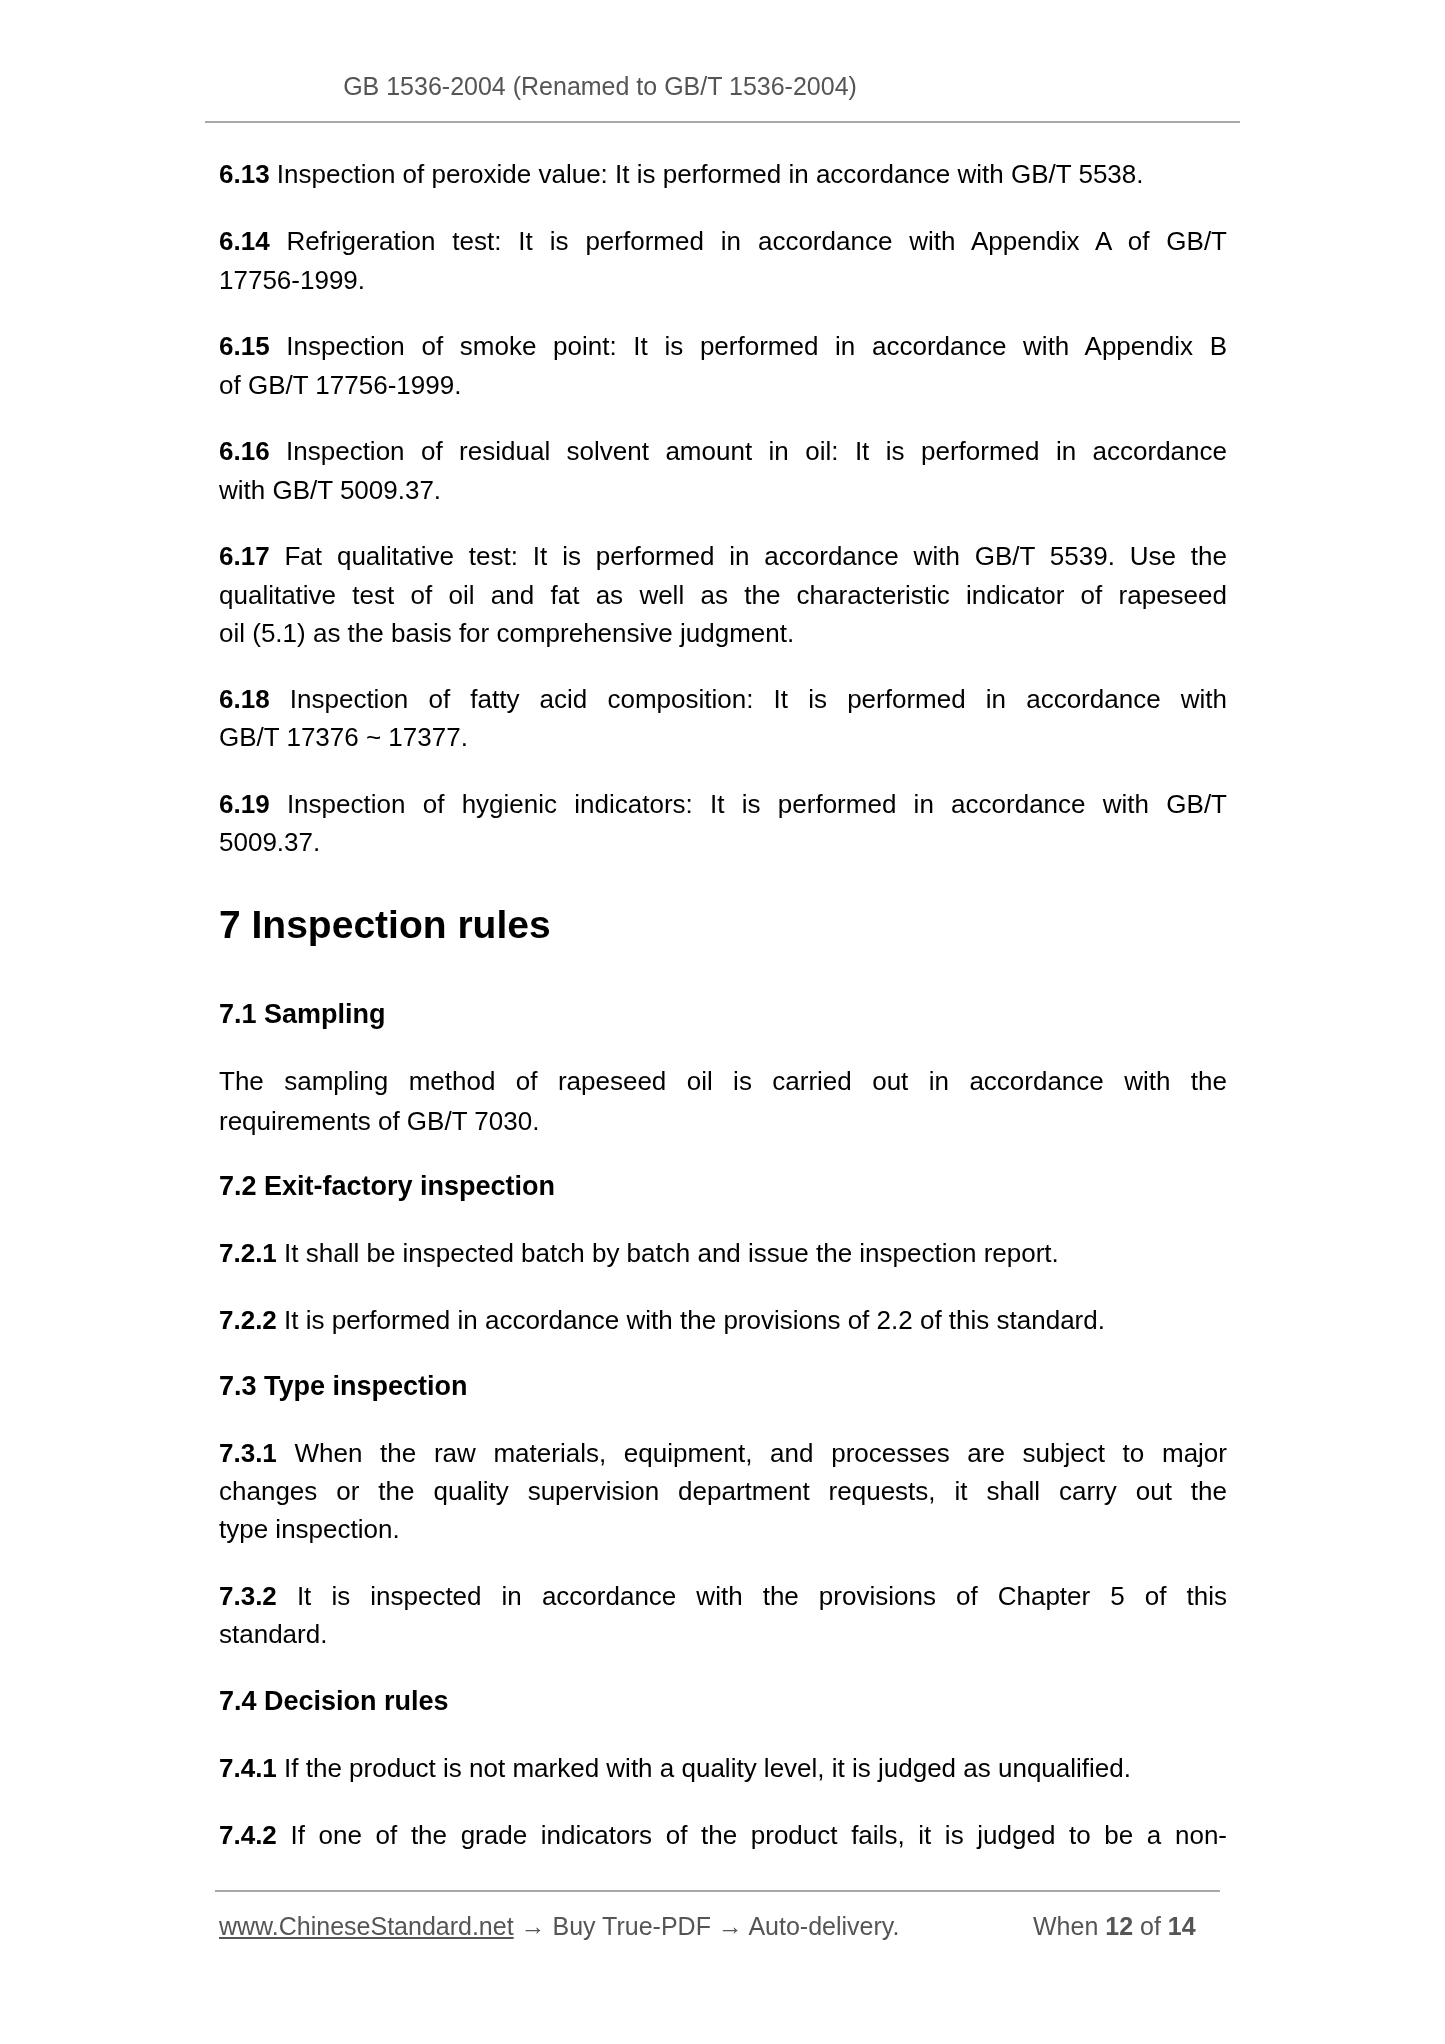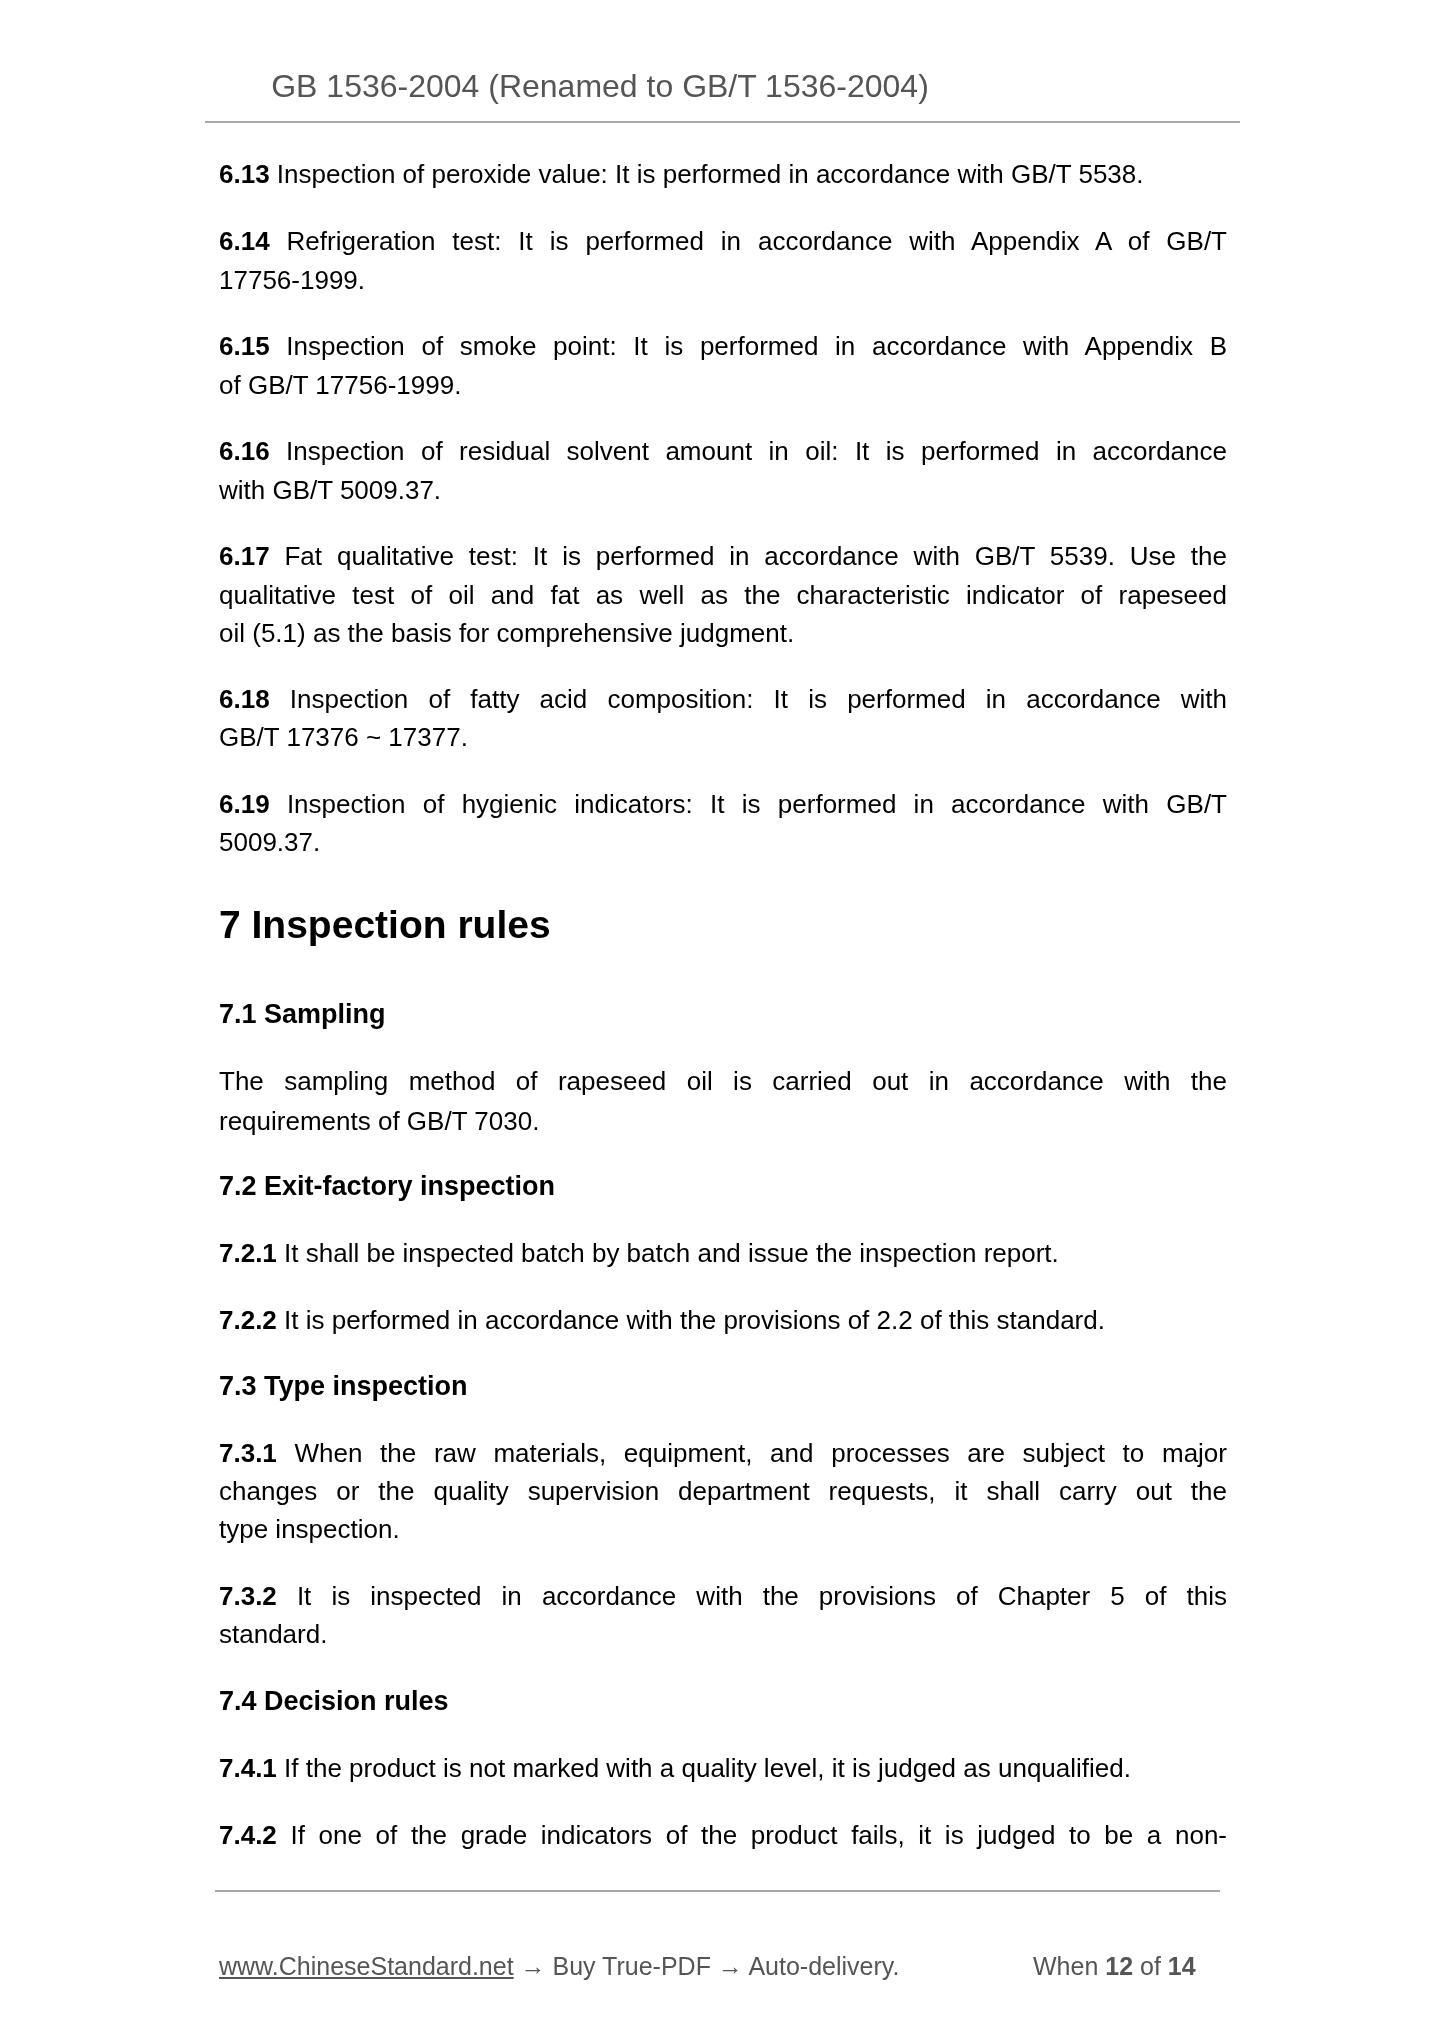--- a/index.html
+++ b/index.html
@@ -2,21 +2,21 @@
 <html><head>
 <meta charset="utf-8">
 <style>
   html, body { margin: 0; padding: 0; background: #ffffff; }
   body {
     width: 1445px; height: 2044px; position: relative; overflow: hidden;
     font-family: "Liberation Sans", sans-serif; color: #000;
   }
   .page-header {
     position: absolute; left: 0; width: 1200px; top: 70px;
-    text-align: center; font-size: 32px; color: #555555; line-height: 32px;
+    text-align: center; font-size: 25px; color: #555555; line-height: 32px;
   }
   .header-rule {
     position: absolute; left: 205px; width: 1035px; top: 121px;
     height: 0; border-top: 2px solid #a8a8a8;
   }
   .content { position: absolute; left: 219px; top: 0; width: 1008px; }
   .line {
     position: absolute; left: 0; width: 1008px;
     font-size: 26px; line-height: 38px; height: 38px; white-space: nowrap;
   }
@@ -29,21 +29,21 @@
   .h2 {
     position: absolute; left: 0; font-size: 27px; font-weight: bold;
     line-height: 38px; white-space: nowrap;
   }
   .footer-rule {
     position: absolute; left: 215px; width: 1005px; top: 1890px;
     height: 0; border-top: 2px solid #a8a8a8;
   }
   .footer {
     position: absolute; left: 219px; top: 1910px; width: 1000px;
-    font-size: 25px; line-height: 32px; color: #555555; white-space: nowrap; margin-top: 40px;
+    font-size: 25px; line-height: 32px; color: #555555; white-space: nowrap;
   }
   .footer a { color: #555555; text-decoration: underline; }
   .footer .page-info { position: absolute; left: 814px; top: 0; }
   .footer .page-info b { font-weight: bold; }
 </style>
 </head>
 <body>
 
 <div class="page-header">GB 1536-2004 (Renamed to GB/T 1536-2004)</div>
 <div class="header-rule"></div>

